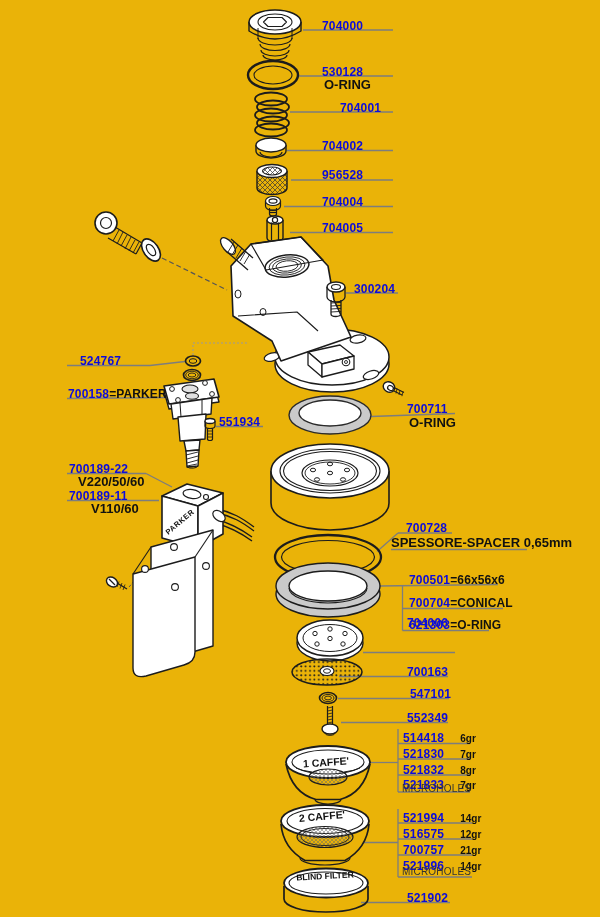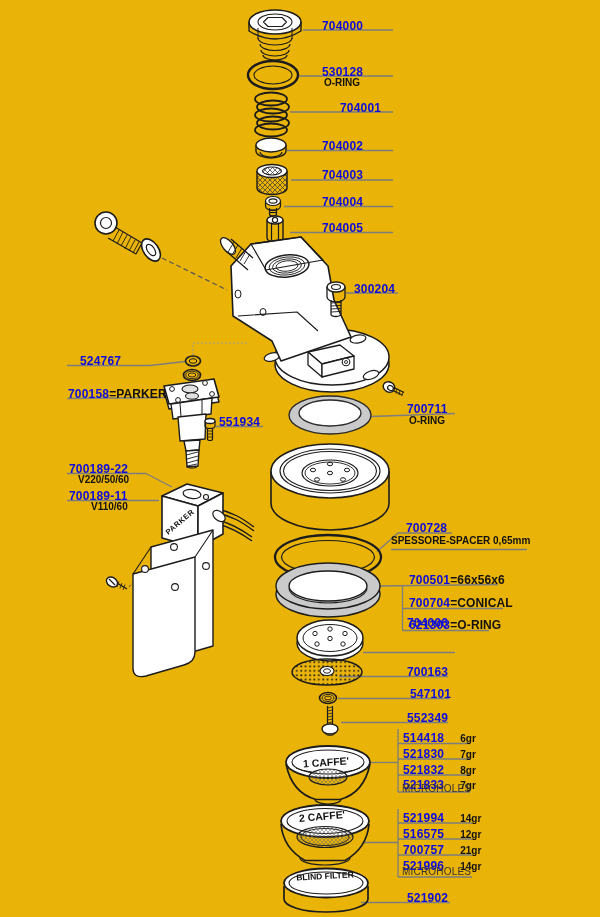--- a/index.html
+++ b/index.html
@@ -2,21 +2,21 @@
 <html><head>
 <meta charset="utf-8">
 <style>
   html,body{margin:0;padding:0;background:#ffffff;}
   .page{position:relative;width:600px;height:917px;background:#eab308;overflow:hidden;
         font-family:"Liberation Sans",sans-serif;}
   svg{position:absolute;left:0;top:0;}
   .lbl{position:absolute;white-space:nowrap;line-height:1;}
   .num{font-weight:bold;font-size:12px;color:#0c0cdb;letter-spacing:.2px;cursor:pointer;}
   .desc{font-weight:bold;font-size:12px;color:#111;letter-spacing:.1px;}
-  .sub{position:absolute;white-space:nowrap;line-height:1;font-weight:bold;font-size:10px;color:#111;}
+  .sub{position:absolute;white-space:nowrap;line-height:1;font-weight:bold;font-size:13px;color:#111;}
   .wt{font-weight:bold;font-size:10px;color:#111;margin-left:16px;}
   .micro{position:absolute;white-space:nowrap;line-height:1;font-weight:normal;font-size:10px;color:#333;letter-spacing:.2px;}
   .onpart{position:absolute;white-space:nowrap;line-height:1;font-weight:bold;color:#111;}
 </style>
 </head>
 <body>
 
 <div class="page">
 
 <svg width="600" height="917" viewBox="0 0 600 917">
@@ -343,21 +343,21 @@
     <ellipse cx="326" cy="883" rx="42" ry="14.5" fill="#fff" stroke-width="1.8"></ellipse>
     <ellipse cx="326" cy="883" rx="37" ry="11" stroke-width="1.1"></ellipse>
   </g>
 </svg>
 
 <div class="lbl" style="left:322px;top:17px"><span class="num">704000</span></div>
 <div class="lbl" style="left:322px;top:63px"><span class="num">530128</span></div>
 <div class="sub" style="left:324px;top:78px">O-RING</div>
 <div class="lbl" style="left:340px;top:99px"><span class="num">704001</span></div>
 <div class="lbl" style="left:322px;top:137px"><span class="num">704002</span></div>
-<div class="lbl" style="left:322px;top:166px"><span class="num">704003</span></div>
+<div class="lbl" style="left:322px;top:166px"><span class="num">956528</span></div>
 <div class="lbl" style="left:322px;top:193px"><span class="num">704004</span></div>
 <div class="lbl" style="left:322px;top:219px"><span class="num">704005</span></div>
 <div class="lbl" style="left:354px;top:280px"><span class="num">300204</span></div>
 
 <div class="lbl" style="left:80px;top:352px"><span class="num">524767</span></div>
 <div class="lbl" style="left:68px;top:385px">
   <span class="num">700158</span><span class="desc">=PARKER</span>
 </div>
 <div class="lbl" style="left:219px;top:413px"><span class="num">551934</span></div>
 <div class="lbl" style="left:69px;top:460px"><span class="num">700189-22</span></div>

